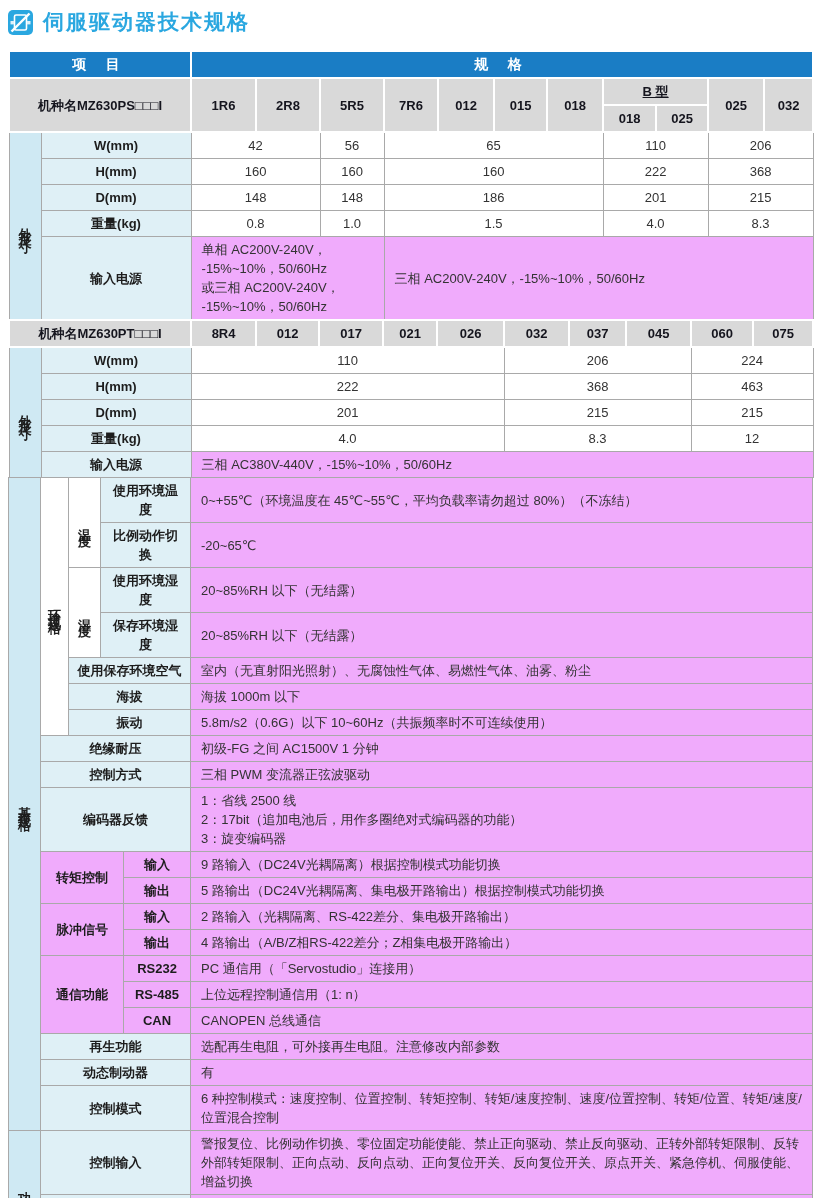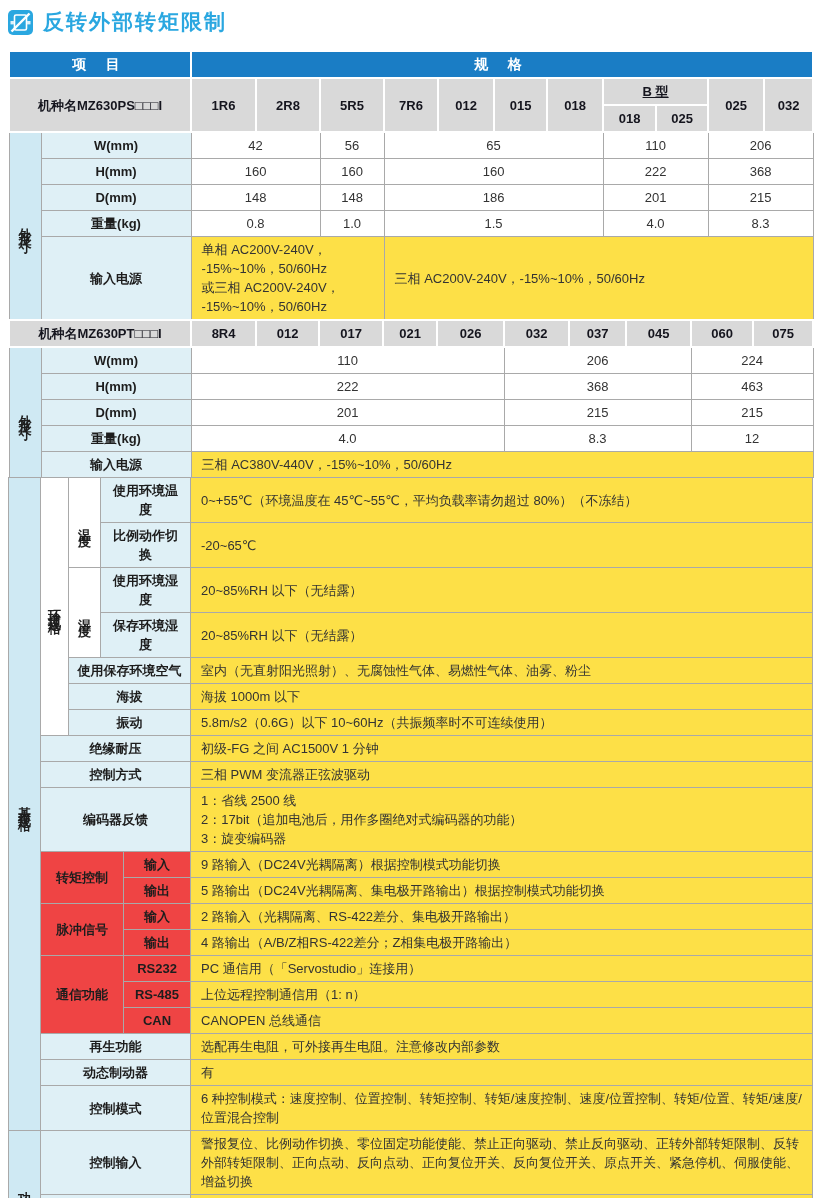--- a/index.html
+++ b/index.html
@@ -29,47 +29,47 @@
   td.hd{
     background:var(--accent); color:#ffffff; font-weight:bold;
     font-size:14px; letter-spacing:8px; border:2px solid #ffffff; height:22px;font-family:Liberation Serif, serif;
   }
   td.model{
     background:var(--model_bg); color:#15151e; font-weight:bold;
     border:2px solid #ffffff; font-size:13px; height:17px;margin-left:41px;
   }
   td.model.bu{text-decoration:underline;}
   td.lab{background:var(--label_bg); font-weight:bold; color:#1d1d1d;}
-  td.lab.plain{background:#ef4444;}
+  td.lab.plain{background:#f0abfc;}
   td.vlab{
     background:var(--side_bg); font-weight:bold; color:#1d1d1d;
     writing-mode:vertical-rl; text-orientation:upright; letter-spacing:4px; padding:3px 0;
   }
   td.vlab.plain{background:#ffffff;}
   td.num{background:#ffffff; height:21px;}
   td.val{
-    background:#fde047; text-align:left; padding:3px 10px; white-space:pre-line;
+    background:#f0abfc; text-align:left; padding:3px 10px; white-space:pre-line;
   }
   td.val.center{text-align:left;}
   .t1 td.num{height:22px;}
 </style>
 </head>
 <body>
 
 <div class="page">
   <div class="titlebar">
     <span class="app-icon">
       <svg width="25" height="25" viewBox="0 0 25 25">
         <rect x="6.5" y="5" width="12" height="15" rx="1.5" fill="none" stroke="#ffffff" stroke-width="1.6"></rect>
         <line x1="3.5" y1="21.5" x2="21.5" y2="3.5" stroke="#ffffff" stroke-width="2.4"></line>
         <rect x="2.5" y="11" width="3.4" height="3.4" fill="#ffffff" opacity="0.85"></rect>
         <rect x="19.1" y="11" width="3.4" height="3.4" fill="#ffffff" opacity="0.85"></rect>
       </svg>
     </span>
-    <h1>反转外部转矩限制</h1>
+    <h1>伺服驱动器技术规格</h1>
   </div>
 
   <table class="t1">
       <colgroup>
         <col style="width: 32px;">
         <col style="width: 28px;">
         <col style="width: 32px;">
         <col style="width: 23px;">
         <col style="width: 67px;">
         <col style="width: 65px;">

